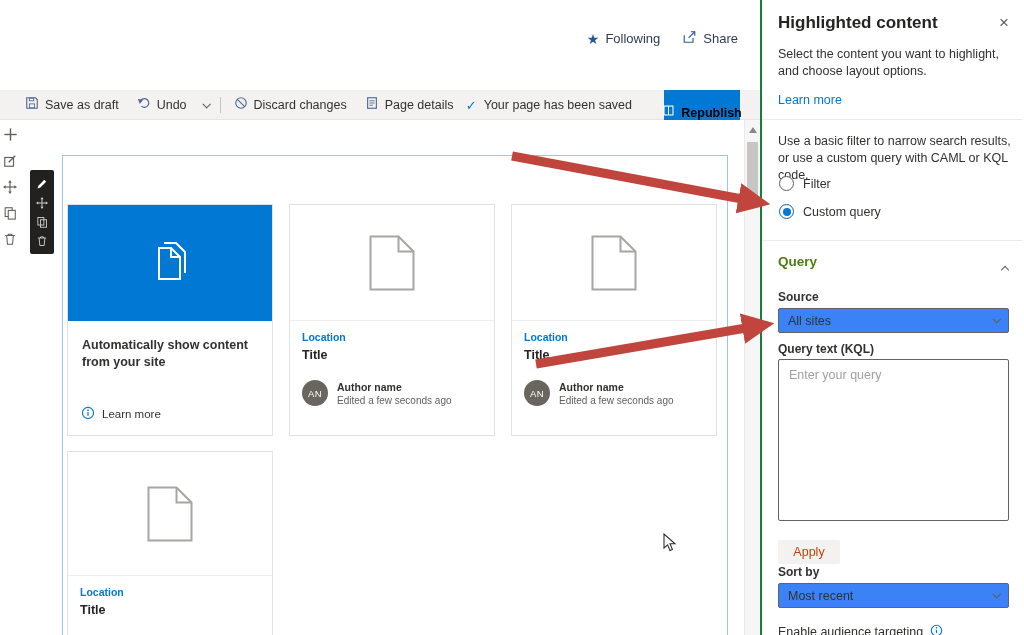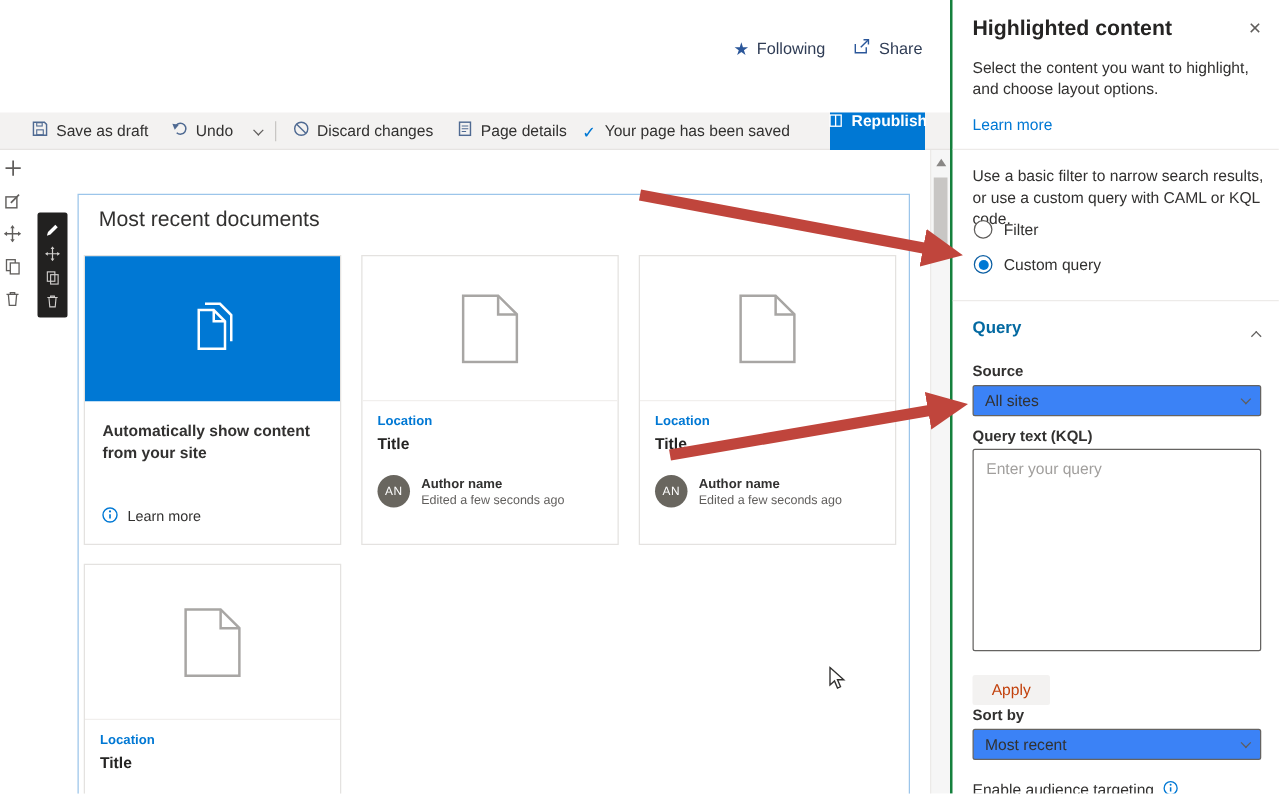--- a/index.html
+++ b/index.html
@@ -15,21 +15,21 @@
 
   
   .command-bar { position:absolute; left:0; top:90px; width:760px; height:30px; background:#f3f2f1; border-bottom:1px solid #e6e4e2; display:flex; align-items:center; padding-left:16px; }
   .cmd-item { display:flex; align-items:center; gap:6px; font-size:12.5px; color:#323130; height:30px; padding:0 9px; cursor:default; }
   .cmd-chev-btn { display:flex; align-items:center; height:30px; padding:0 7px; }
   .cmd-divider { width:1px; height:16px; background:#c8c6c4; margin:0 4px; }
   .chev { display:inline-block; width:6px; height:6px; border-right:1.4px solid #605e5c; border-bottom:1.4px solid #605e5c; transform:rotate(45deg) translateY(-1px); }
   .chev-up { transform:rotate(-135deg); }
   .saved-status { position:absolute; right:128px; top:0; height:30px; display:flex; align-items:center; gap:7px; font-size:12.5px; color:#323130; }
   .saved-check { color:#0078d4; font-size:13px; }
-  .republish-btn { position:absolute; right:20px; top:0; width:76px; height:30px; background:#0078d4; color:#ffffff; display:flex; align-items:flex-start; justify-content:center; gap:6px; font-size:12.5px; font-weight:600; cursor:pointer; border:none; }
+  .republish-btn { position:absolute; right:20px; top:0; width:76px; height:30px; background:#0078d4; color:#000000; display:flex; align-items:flex-end; justify-content:center; gap:6px; font-size:12.5px; font-weight:600; cursor:pointer; border:none; }
 
   
   .left-rail { position:absolute; left:0; top:120px; width:20px; bottom:0; }
   .rail-btn { position:absolute; left:2px; width:16px; height:16px; display:flex; align-items:center; justify-content:center; }
   .wp-toolbar { position:absolute; left:30px; top:170px; width:24px; height:84px; background:#222120; border-radius:2px; display:flex; flex-direction:column; align-items:center; justify-content:space-around; padding:4px 0; }
   .wp-tool { width:16px; height:16px; display:flex; align-items:center; justify-content:center; }
 
   
   .section { position:absolute; left:62px; top:155px; width:666px; height:520px; border:1px solid #9cc5ea; background:#fff; }
   .wp-title { position:absolute; left:16px; top:10px; font-size:17px; color:#323130; }
@@ -55,21 +55,21 @@
   .panel-title { position:absolute; left:16px; top:13px; font-size:17px; font-weight:700; color:#252423; }
   .panel-close { position:absolute; right:9px; top:12px; font-size:17px; color:#605e5c; width:22px; height:22px; display:flex; align-items:center; justify-content:center; cursor:pointer; }
   .panel-desc { position:absolute; left:16px; top:46px; width:228px; font-size:12.5px; line-height:17px; color:#323130; }
   .panel-link { position:absolute; left:16px; font-size:12.5px; color:#0078d4; cursor:pointer; }
   .panel-hr { position:absolute; left:0; right:1px; height:1px; background:#edebe9; }
   .panel-help { position:absolute; left:16px; top:133px; width:238px; font-size:12.5px; line-height:17px; color:#323130; }
   .radio-row { position:absolute; left:17px; display:flex; align-items:center; gap:9px; font-size:12.5px; color:#323130; cursor:pointer; }
   .radio { width:15px; height:15px; border-radius:50%; border:1px solid #605e5c; position:relative; background:#fff; }
   .radio.selected { border-color:#0c5fa3; }
   .radio.selected::after { content:""; position:absolute; inset:2.5px; border-radius:50%; background:#0078d4; }
-  .query-header { position:absolute; left:16px; top:254px; font-size:13.5px; font-weight:700; color:#0369a1; }
+  .query-header { position:absolute; left:16px; top:254px; font-size:13.5px; font-weight:700; color:#4d7c0f; }
   .query-collapse { position:absolute; right:16px; top:259px; }
   .fld-label { position:absolute; left:16px; font-size:12px; font-weight:600; color:#323130; }
   .dropdown { position:absolute; left:16px; width:231px; height:25px; border:1px solid #656361; border-radius:2px; background:#3b82f6; font-size:12.5px; color:#323130; display:flex; align-items:center; padding:0 24px 0 9px; cursor:pointer; }
   .dd-chev { position:absolute; right:9px; top:8px; }
   .kql-box { position:absolute; left:16px; top:359px; width:231px; height:162px; border:1px solid #656361; border-radius:2px; font-family:"Liberation Sans",sans-serif; font-size:12.5px; padding:8px 10px; resize:none; color:#323130; outline:none; }
   .kql-box::placeholder { color:#a19f9d; }
   .apply-btn { position:absolute; left:16px; top:540px; width:62px; height:24px; background:#f3f2f1; border:none; border-radius:2px; font-family:"Liberation Sans",sans-serif; font-size:12.5px; color:#c2410c; }
   .audience-row { position:absolute; left:16px; top:624px; display:flex; align-items:center; gap:7px; font-size:12.5px; color:#323130; }
 
   
@@ -224,21 +224,20 @@
     <div class="wp-tool">
       <svg width="12" height="12" viewBox="0 0 16 16">
           <line x1="2.5" y1="4" x2="13.5" y2="4" stroke="#d2d0ce" stroke-width="1.2"></line>
           <path d="M6 4 V2.5 h4 V4" fill="none" stroke="#d2d0ce" stroke-width="1.2"></path>
           <path d="M4.2 4 l0.9 10 h5.8 l0.9 -10" fill="none" stroke="#d2d0ce" stroke-width="1.2"></path>
         </svg>
     </div>
   </div>
 
   <div class="section">
-    <div class="wp-title">Most recent documents</div>
 
     <div class="card" style="left:4px; top:48px;">
       <div class="card-thumb blue">
         <span>
           <svg width="46" height="46" viewBox="0 0 46 46">
               <g fill="none" stroke="#ffffff" stroke-width="2">
                 <path d="M17 5 h12 l9 9 v21"></path>
                 <path d="M12 10 h12 l9 9 v22 H12 z"></path>
                 <path d="M24 10 v9 h9"></path>
               </g>

